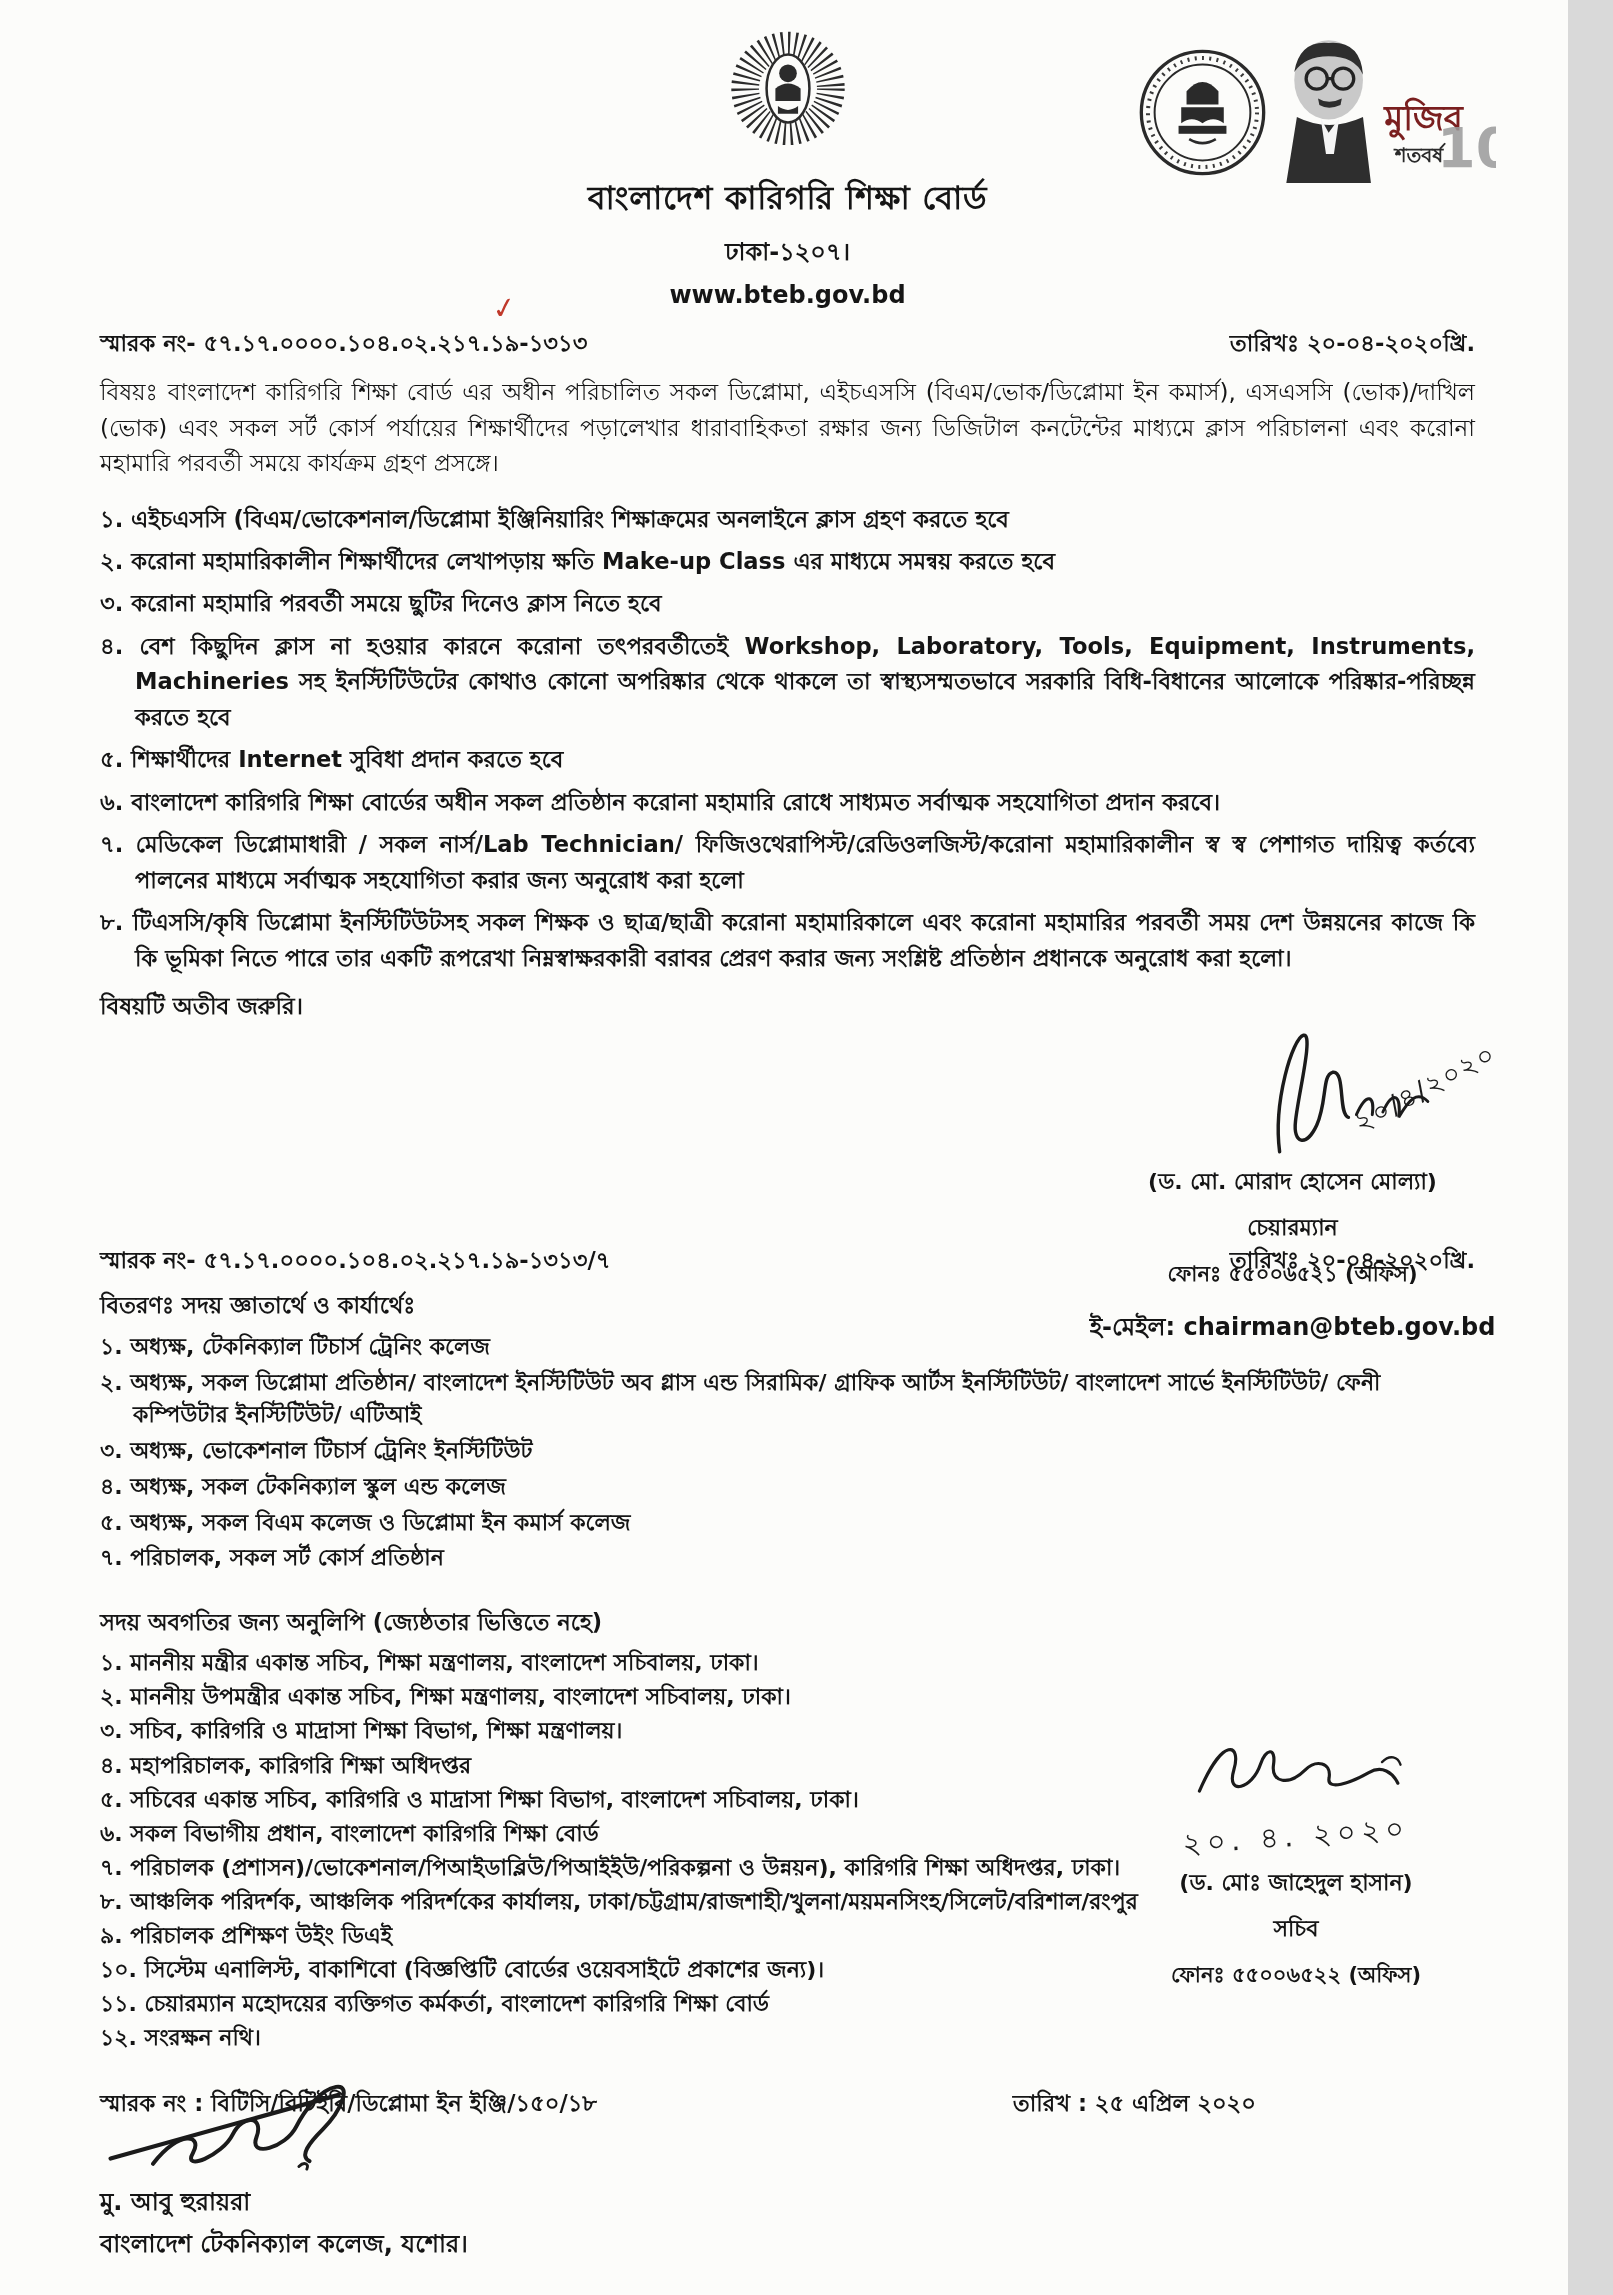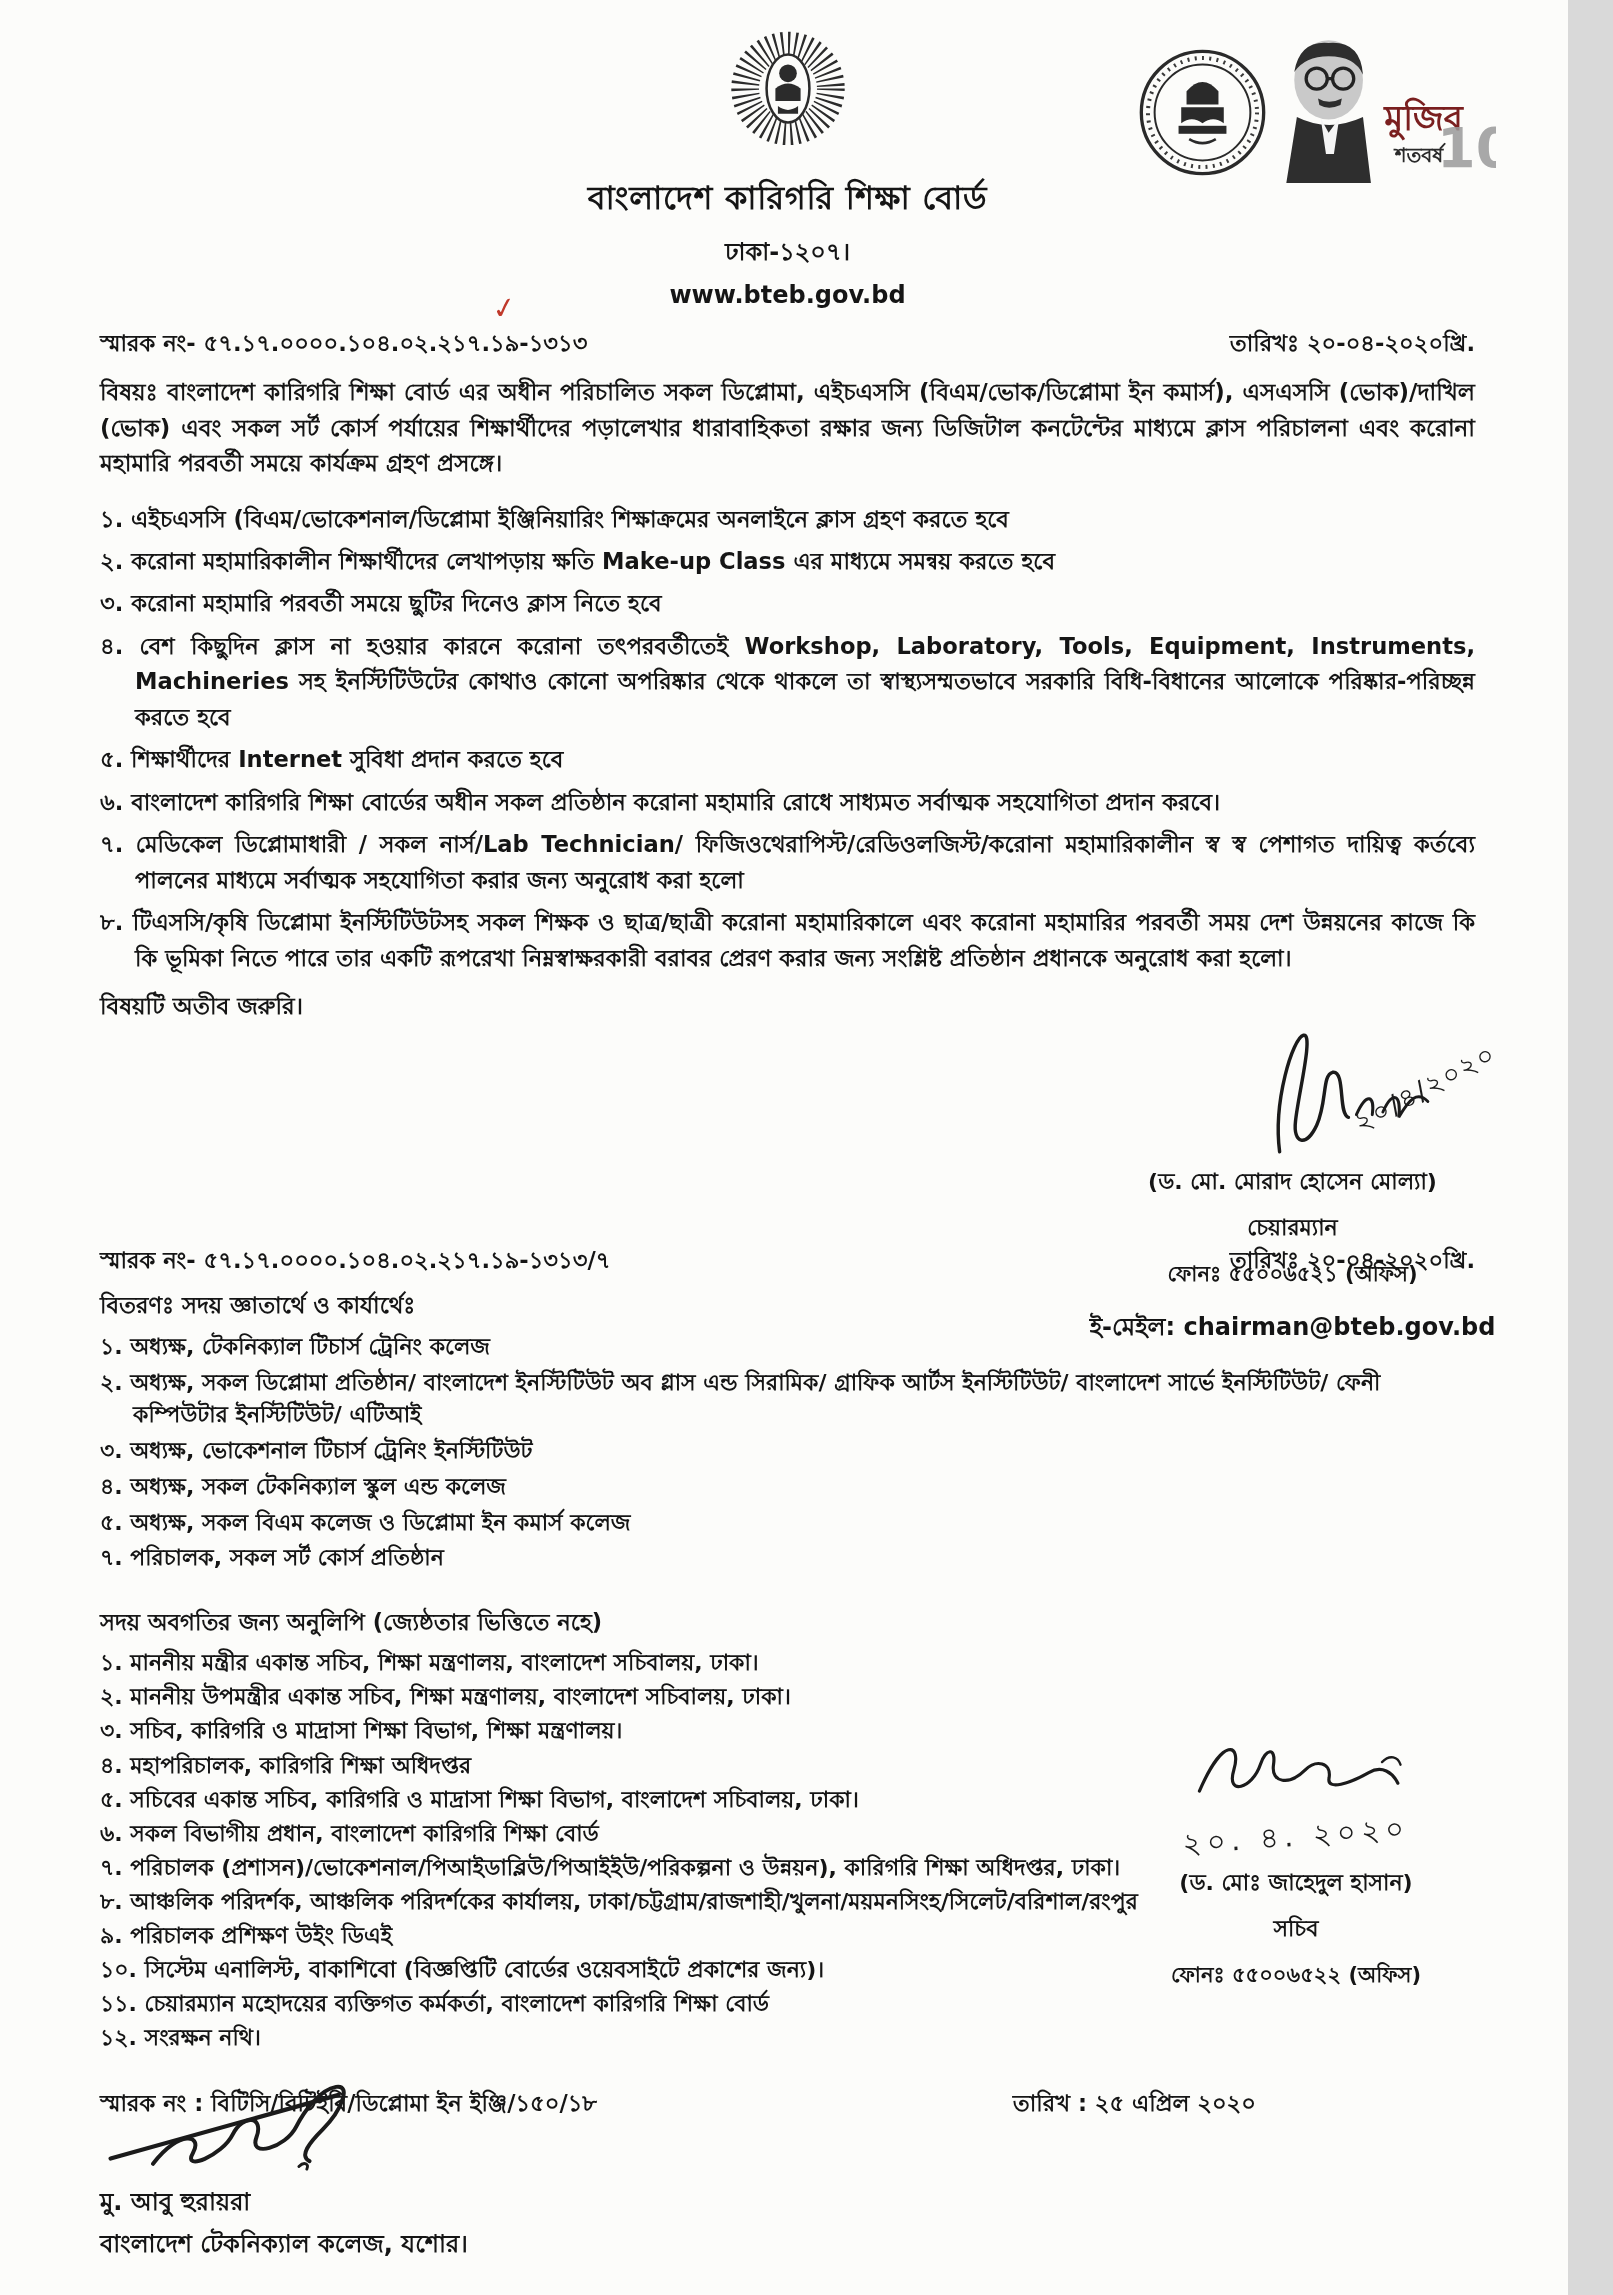--- a/index.html
+++ b/index.html
@@ -10,21 +10,21 @@
     box-sizing:border-box; padding:17px 93px 0 100px;
   }
   .center{text-align:center;}
   .hdr-emblem{display:block;margin:0 auto;}
   .board-title{font-size:32px;font-weight:700;margin-top:2.7px;letter-spacing:0.7px;}
   .addr{font-size:24.6px;font-weight:600;margin-top:9.3px;}
   .addr2{font-size:24px;font-weight:600;margin-top:6.6px;}
   .website{font-size:24px;font-weight:600;margin-top:8px;}
   .memo-row{display:flex;justify-content:space-between;align-items:flex-start;
     font-size:22.6px;font-weight:600;margin-top:17px;}
-  .subject{font-size:23px;font-weight:700;line-height:1.55;text-align:justify;margin-top:10.6px;}
+  .subject{font-size:23px;font-weight:400;line-height:1.55;text-align:justify;margin-top:10.6px;}
   .intro{font-size:22.6px;font-weight:600;line-height:1.6;text-align:justify;margin-top:22.6px;}
   .directives{margin-top:20px;}
   .directive{font-size:22.6px;font-weight:600;line-height:1.58;margin-bottom:6.6px;
     padding-left:35px;text-indent:-35px;text-align:justify;}
   .urgent{font-size:23px;font-weight:700;margin-top:12px;}
   .spacer{height:199px;}
   .list-heading{font-size:22.6px;font-weight:700;margin-top:6.6px;}
   .dist-list,.copy-list{margin-top:5.3px;}
   .dist-item{font-size:22px;font-weight:600;line-height:1.45;margin-bottom:4px;
     padding-left:33px;text-indent:-33px;}

